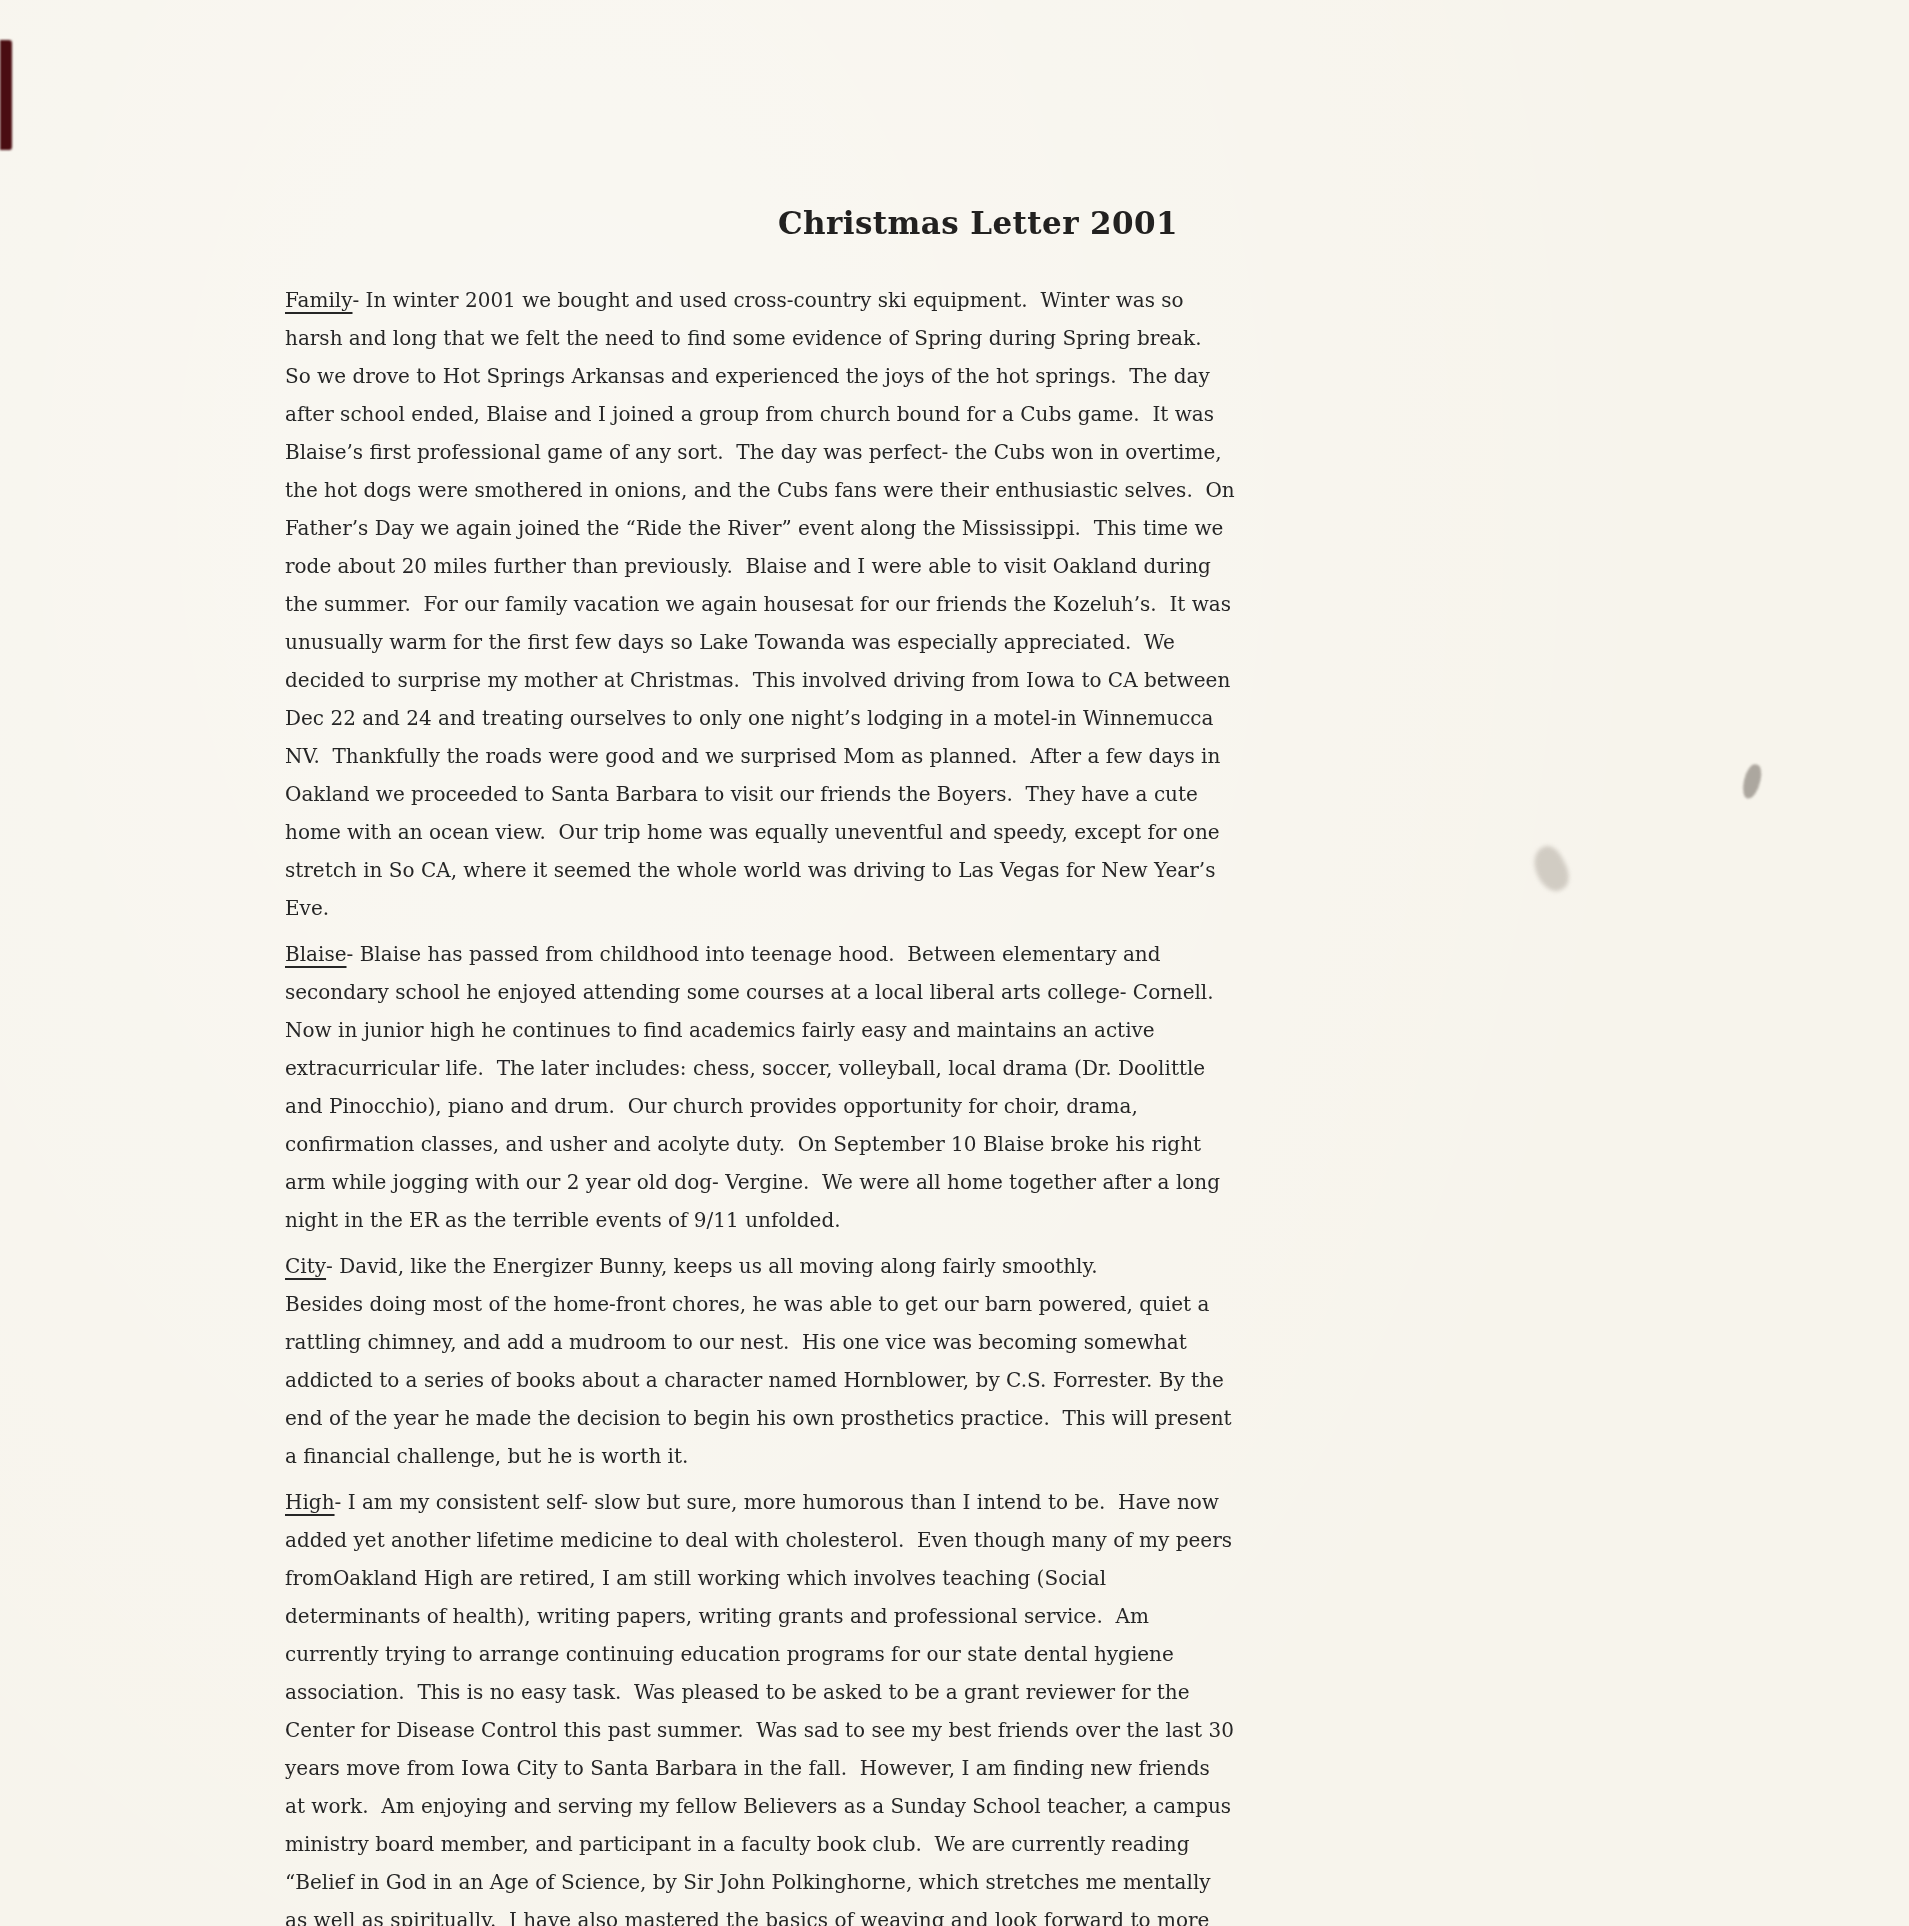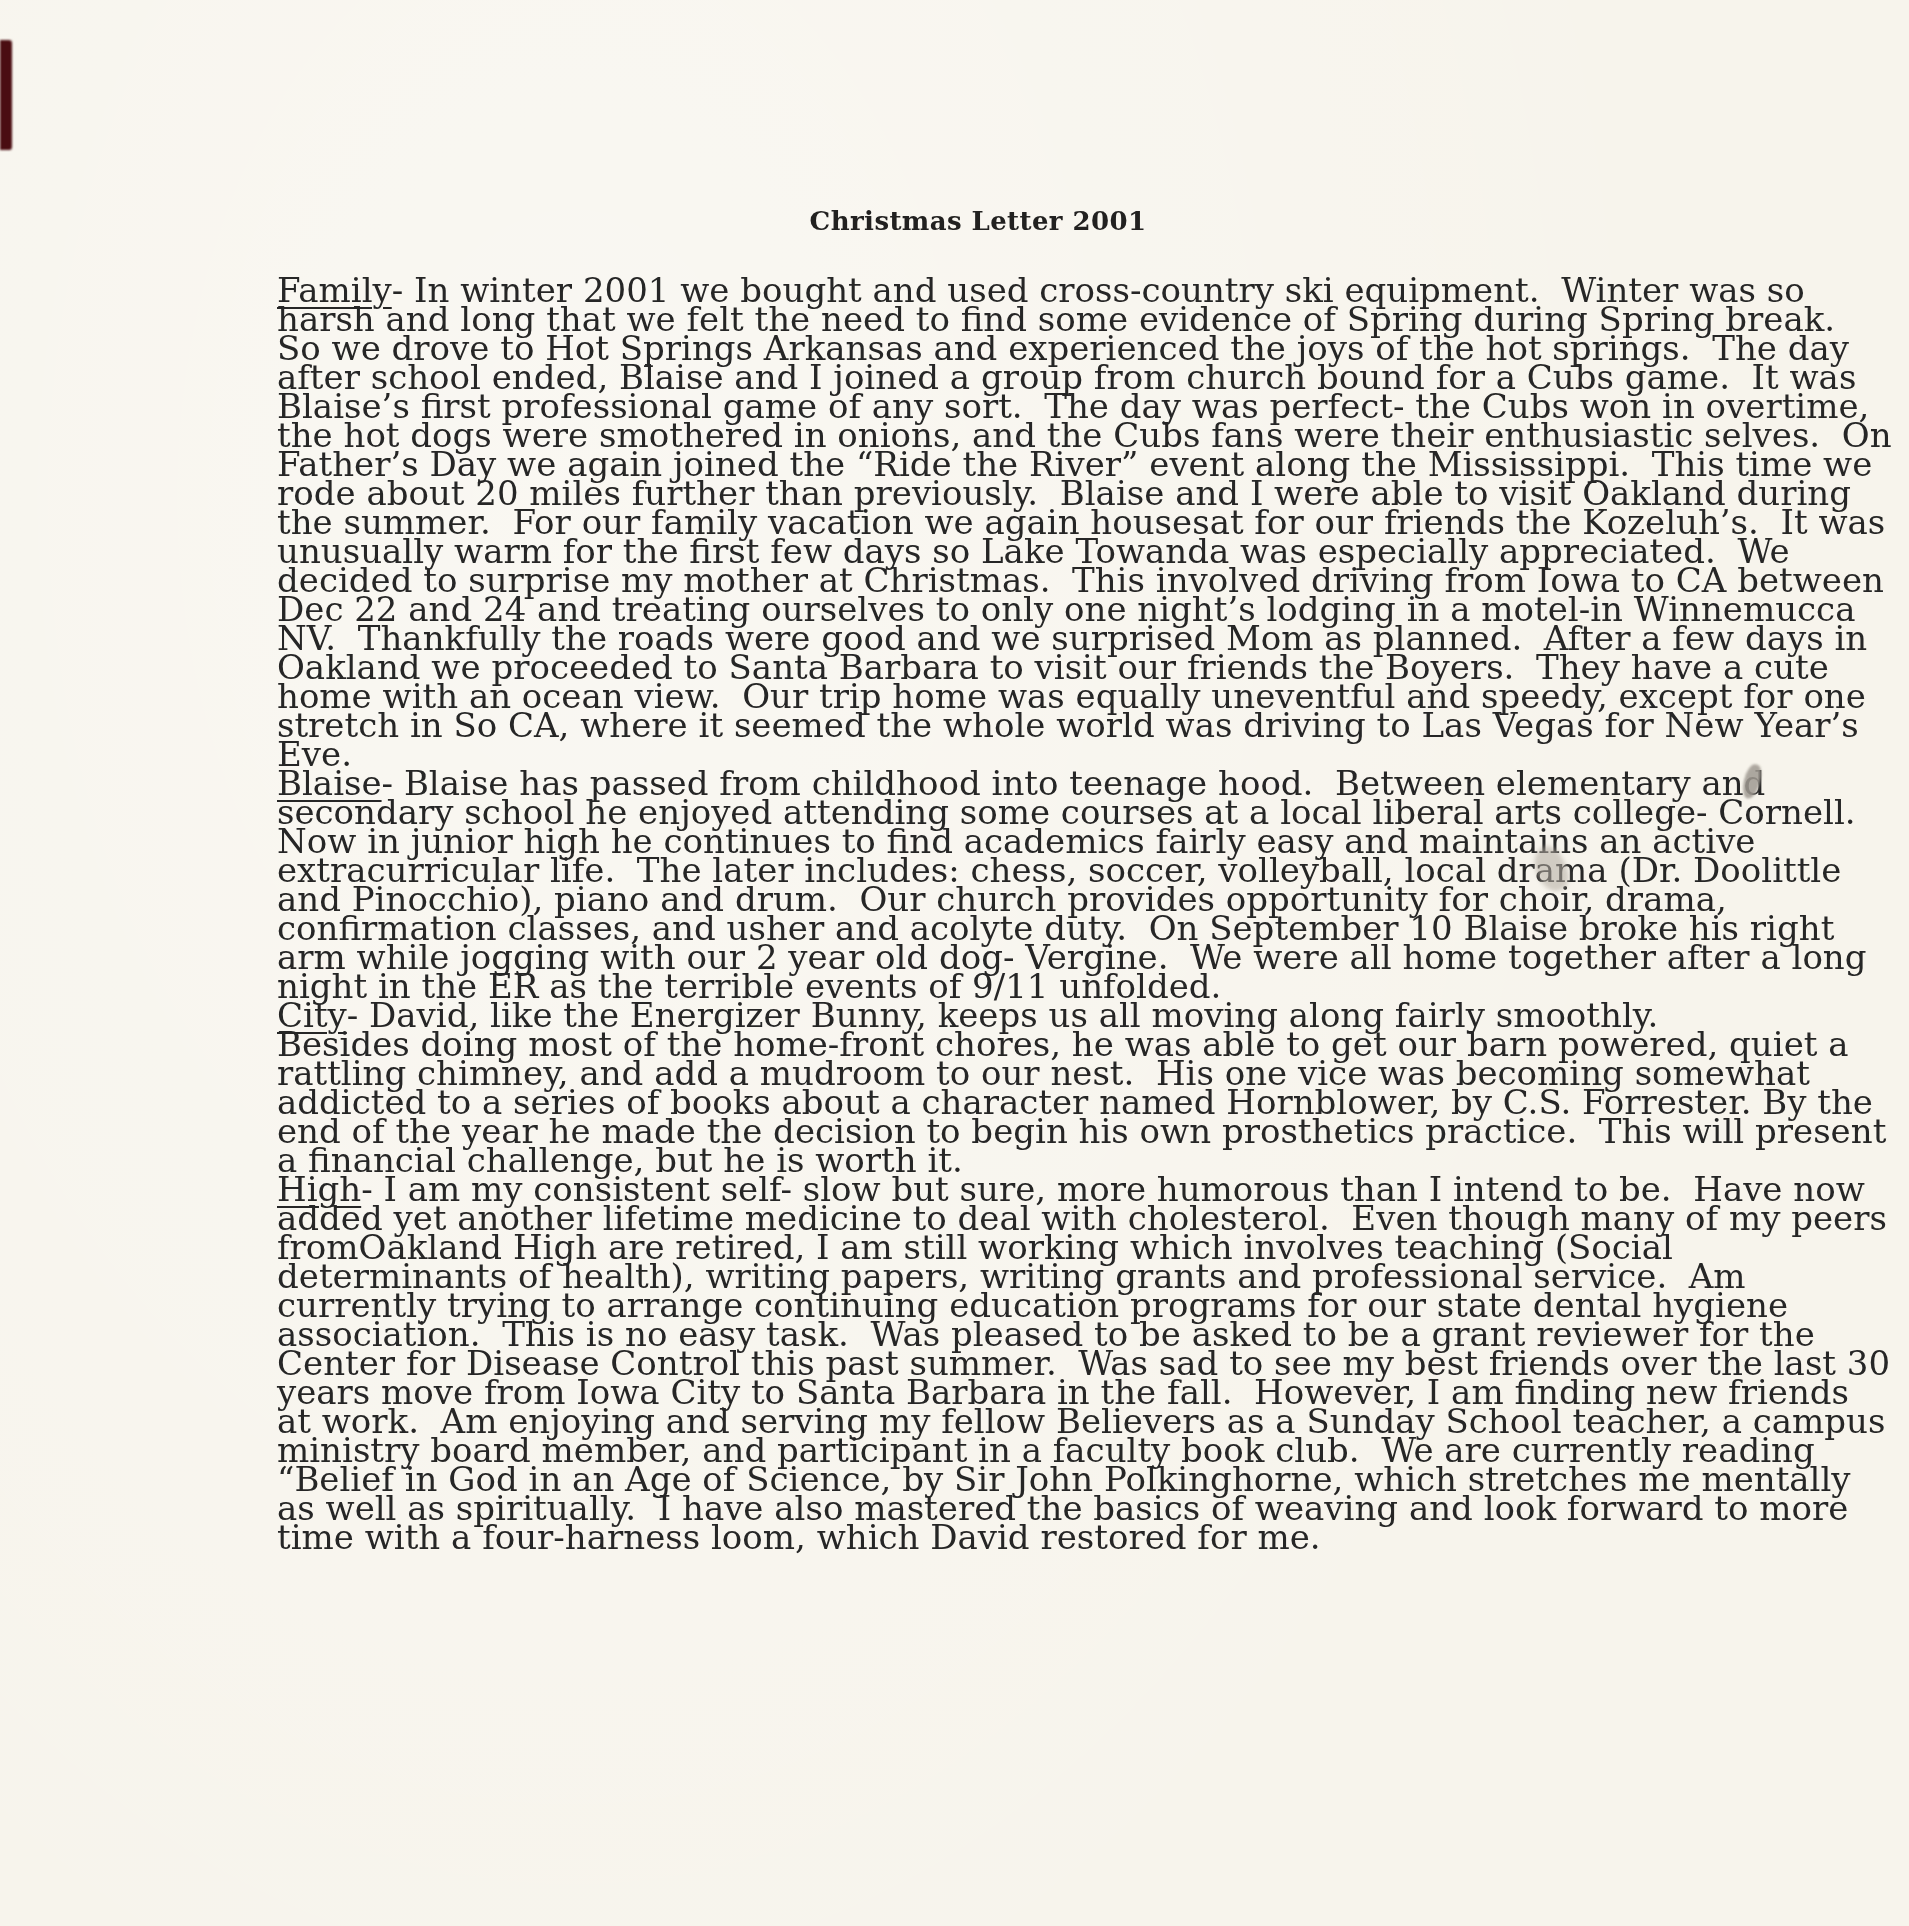--- a/index.html
+++ b/index.html
@@ -19,34 +19,34 @@
     height: 100%;
     box-sizing: border-box;
     padding: 208px 231px 0 277px;
     background:
       radial-gradient(ellipse at 30% 20%, rgba(255,255,255,0.35), rgba(0,0,0,0) 60%),
       #f7f4ec;
     color: #262626;
   }
   .title {
     margin: 0 0 42px 0;
-    font-size: 26px;
+    font-size: 31px;
     line-height: 1;
     font-weight: bold;
     text-align: center;
     letter-spacing: 0.4px;
     color: #222120;
   }
   .letter-body {
     width: 1402px;
   }
   .para {
-    margin: 0;
-    font-size: 34px;
-    line-height: 29px;
+    margin: 8px;
+    font-size: 20px;
+    line-height: 38px;
     white-space: pre;
     color: #262626;
   }
   .label {
     text-decoration: underline;
     text-decoration-thickness: 1.9px;
     text-underline-offset: 5px;
   }
   
   .artifact {

